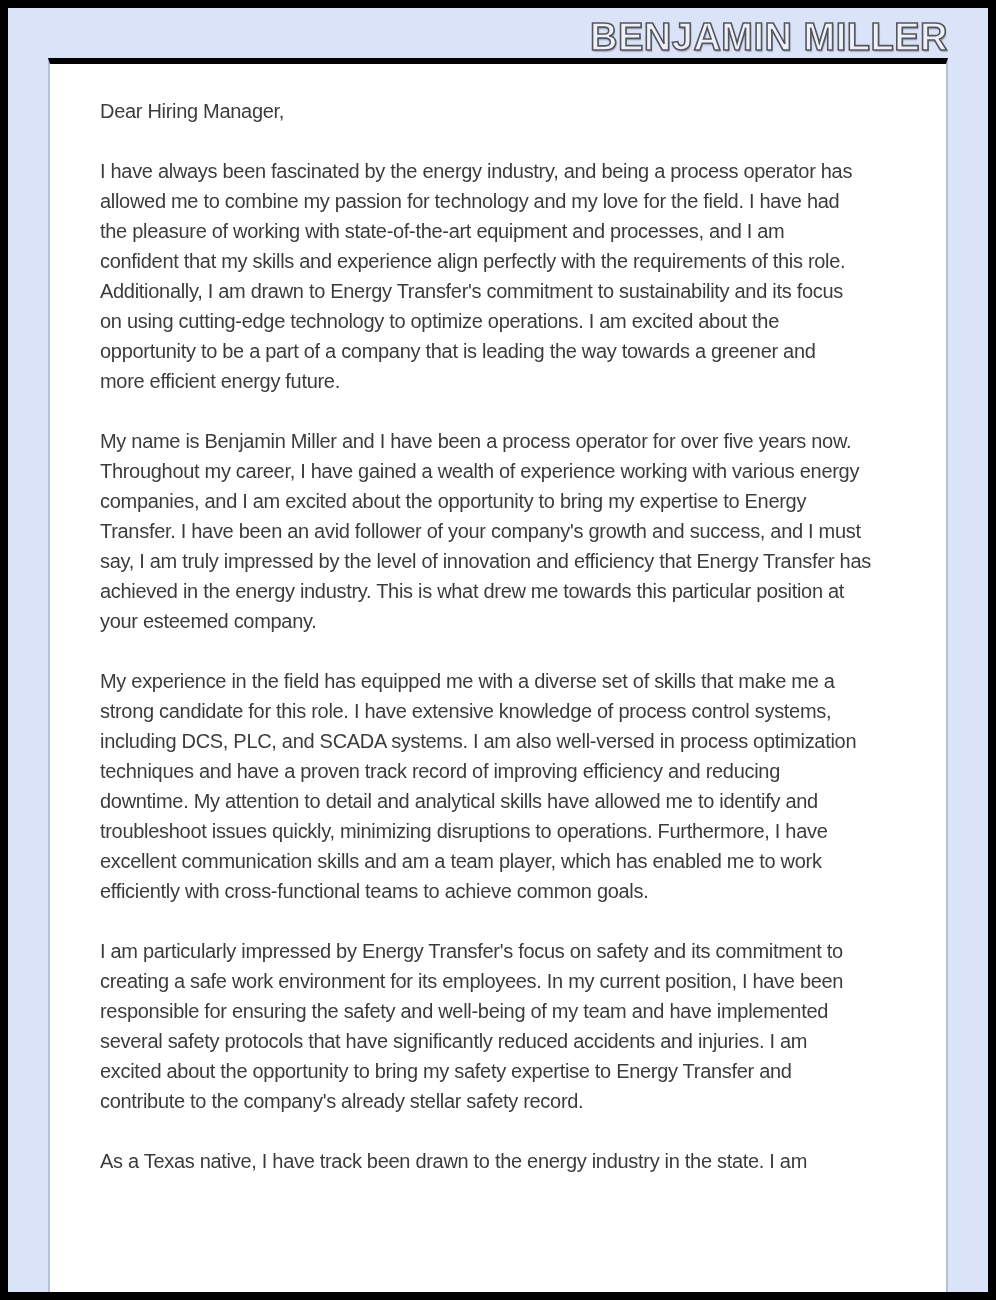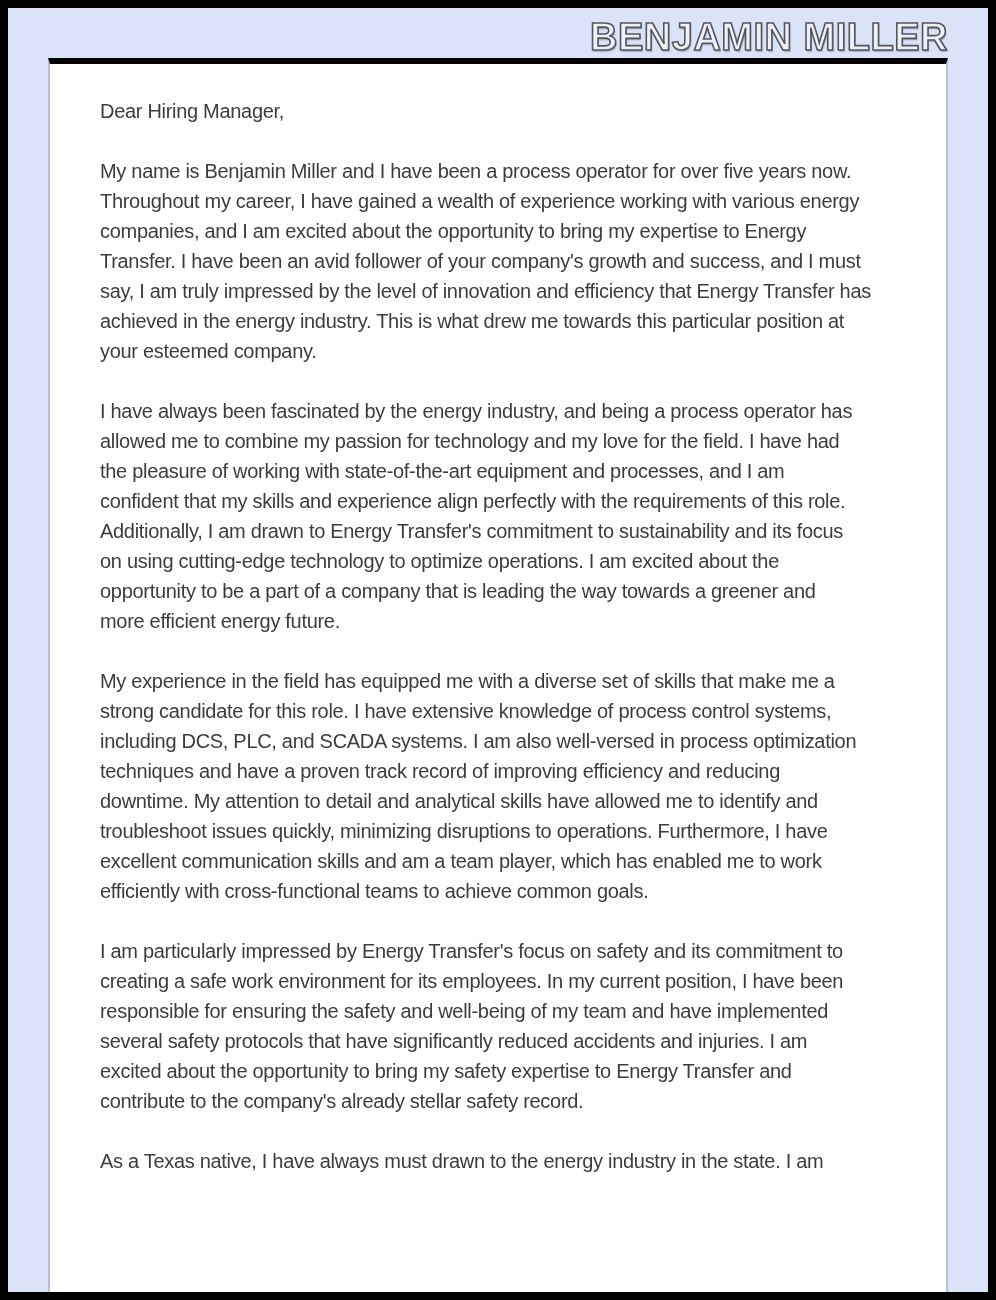--- a/index.html
+++ b/index.html
@@ -65,44 +65,44 @@
 </style>
 </head>
 <body>
 
 <div class="header">
   <span class="title">BENJAMIN MILLER</span>
 </div>
 
 <div class="page">
   <p>Dear Hiring Manager,</p>
-  <p>My name is Benjamin Miller and I have been a process operator for over five years now.
-Throughout my career, I have gained a wealth of experience working with various energy
-companies, and I am excited about the opportunity to bring my expertise to Energy
-Transfer. I have been an avid follower of your company's growth and success, and I must
-say, I am truly impressed by the level of innovation and efficiency that Energy Transfer has
-achieved in the energy industry. This is what drew me towards this particular position at
-your esteemed company.</p>
   <p>I have always been fascinated by the energy industry, and being a process operator has
 allowed me to combine my passion for technology and my love for the field. I have had
 the pleasure of working with state-of-the-art equipment and processes, and I am
 confident that my skills and experience align perfectly with the requirements of this role.
 Additionally, I am drawn to Energy Transfer's commitment to sustainability and its focus
 on using cutting-edge technology to optimize operations. I am excited about the
 opportunity to be a part of a company that is leading the way towards a greener and
 more efficient energy future.</p>
+  <p>My name is Benjamin Miller and I have been a process operator for over five years now.
+Throughout my career, I have gained a wealth of experience working with various energy
+companies, and I am excited about the opportunity to bring my expertise to Energy
+Transfer. I have been an avid follower of your company's growth and success, and I must
+say, I am truly impressed by the level of innovation and efficiency that Energy Transfer has
+achieved in the energy industry. This is what drew me towards this particular position at
+your esteemed company.</p>
   <p>My experience in the field has equipped me with a diverse set of skills that make me a
 strong candidate for this role. I have extensive knowledge of process control systems,
 including DCS, PLC, and SCADA systems. I am also well-versed in process optimization
 techniques and have a proven track record of improving efficiency and reducing
 downtime. My attention to detail and analytical skills have allowed me to identify and
 troubleshoot issues quickly, minimizing disruptions to operations. Furthermore, I have
 excellent communication skills and am a team player, which has enabled me to work
 efficiently with cross-functional teams to achieve common goals.</p>
   <p>I am particularly impressed by Energy Transfer's focus on safety and its commitment to
 creating a safe work environment for its employees. In my current position, I have been
 responsible for ensuring the safety and well-being of my team and have implemented
 several safety protocols that have significantly reduced accidents and injuries. I am
 excited about the opportunity to bring my safety expertise to Energy Transfer and
 contribute to the company's already stellar safety record.</p>
-  <p>As a Texas native, I have always must drawn to the energy industry in the state. I am</p>
+  <p>As a Texas native, I have track been drawn to the energy industry in the state. I am</p>
   <span class="watermark">Lazyapply.com</span>
 </div>
 
 </body></html>

